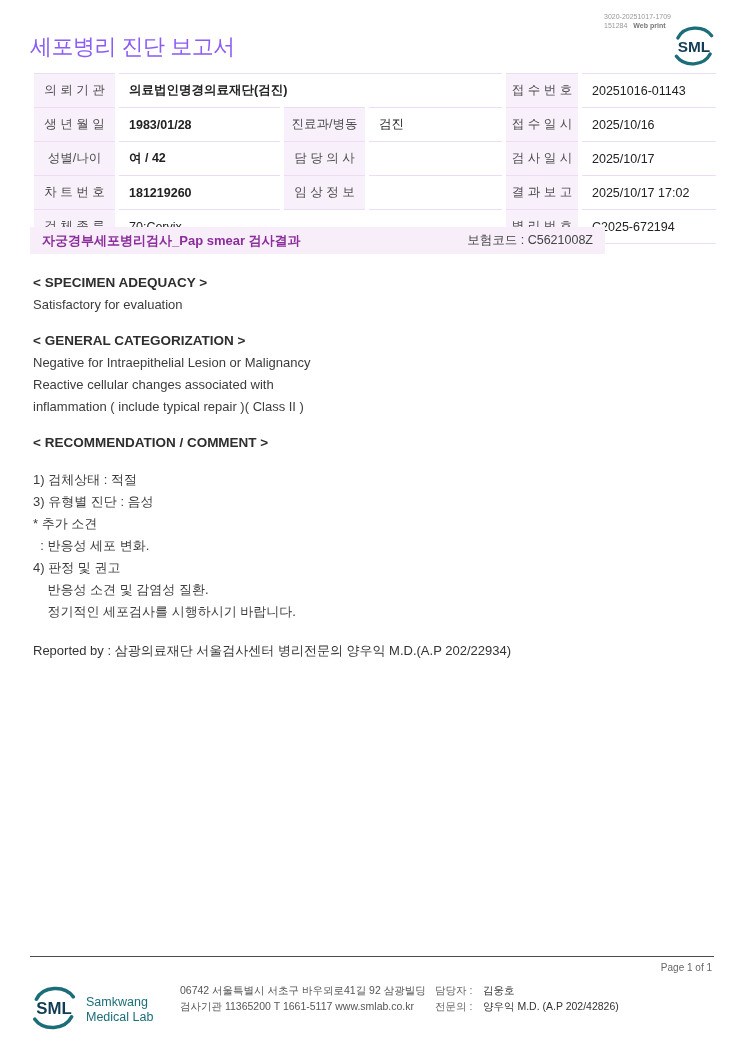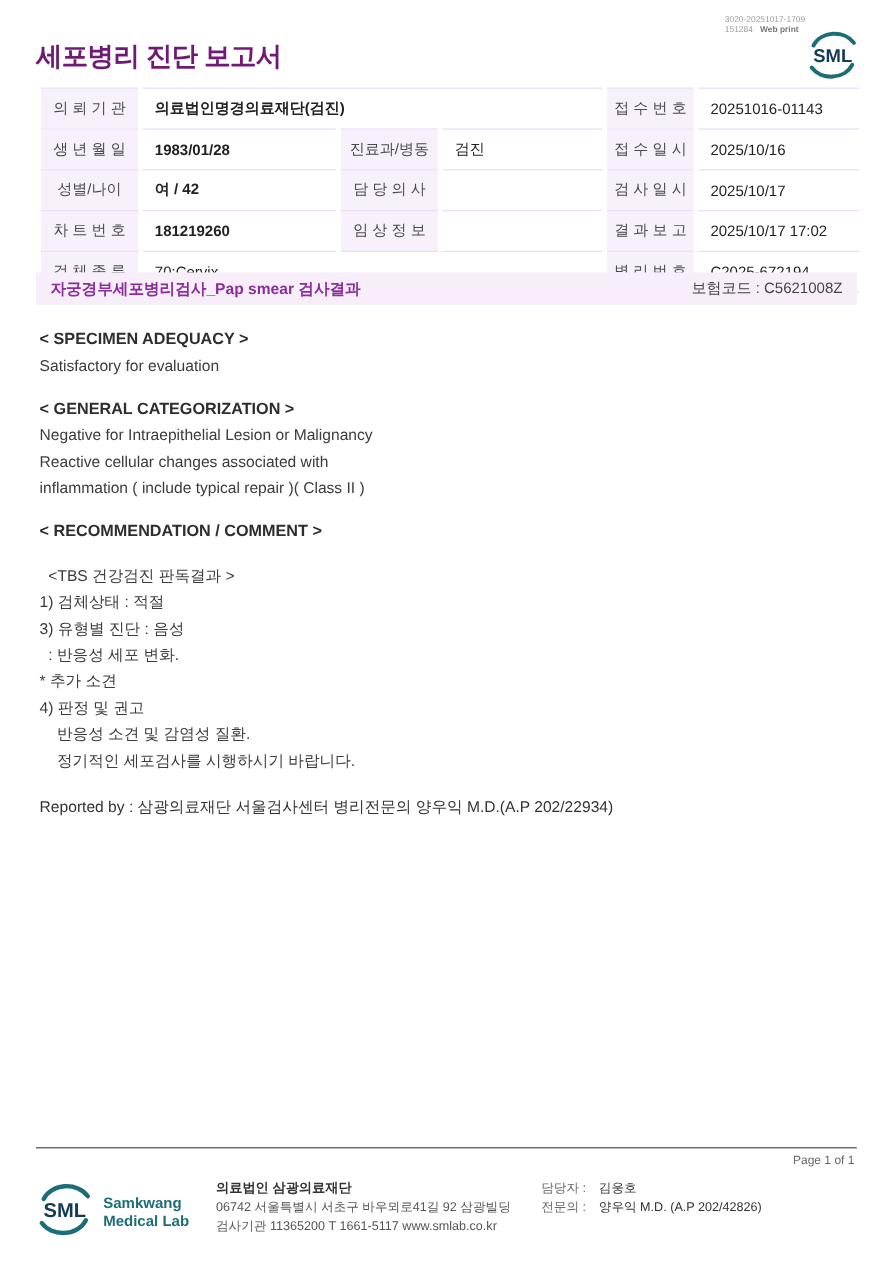--- a/index.html
+++ b/index.html
@@ -11,22 +11,22 @@
   .page {
     position:relative;
     width:744px; height:1052px;
     background:#ffffff;
     overflow:hidden;
   }
 
   
   .report-title {
     position:absolute; left:30px; top:32px;
-    font-size:22px; font-weight:700;
-    color:#701a75; letter-spacing:-0.5px;
+    font-size:22px; font-weight:400;
+    color:#8b5cf6; letter-spacing:-0.5px;
   }
   .print-code {
     position:absolute; left:604px; top:12px;
     font-size:7px; line-height:9px; color:#999;
     white-space:nowrap;
   }
   .print-code .web-print { color:#777; font-weight:700; margin-left:6px; }
   .logo-mark-header {
     position:absolute; left:672px; top:26px;
   }
@@ -46,21 +46,21 @@
   .info-table td.lbl {
     background:#f8f1fb; color:#4a4a4a;
     text-align:center; font-weight:500;
     border-left:4px solid #fff; border-right:4px solid #fff;
   }
   .info-table td.val { color:#222; padding-left:10px; }
   .info-table td.val.strong { font-weight:700; }
 
   
   .banner {
-    position:absolute; left:30px; top:227px; width:684px; height:27px;
+    position:absolute; left:30px; top:227px; width:575px; height:27px;
     background:#f7eefa;
     display:flex; align-items:center; justify-content:space-between;
     padding:0 12px;
   }
   .banner .banner-title { color:#8b2d9b; font-weight:700; font-size:13px; }
   .banner .banner-code  { color:#444; font-size:12.5px; }
 
   
   .result-body {
     position:absolute; left:33px; top:272px; width:660px;
@@ -83,25 +83,25 @@
   }
   .page-label {
     position:absolute; right:32px; top:6px;
     font-size:10px; color:#666;
   }
   .footer-logo {
     position:absolute; left:30px; top:30px;
     display:flex; align-items:center; gap:8px;
   }
   .footer-logo .logo-words {
-    font-size:12.5px; line-height:15px; color:#1b6d78; font-weight:700;
+    font-size:12.5px; line-height:15px; color:#1b6d78; font-weight:400;
   }
   .footer-org { position:absolute; left:180px; top:26px; font-size:10.5px; line-height:16px; color:#555; }
   .footer-org .org-name { font-weight:700; font-size:11px; color:#333; }
-  .footer-contacts { position:absolute; left:435px; top:26px; font-size:10.5px; line-height:16px;margin-left:16px; }
+  .footer-contacts { position:absolute; left:435px; top:26px; font-size:10.5px; line-height:16px; }
   .footer-contacts .c-label { color:#666; display:inline-block; min-width:42px; }
   .footer-contacts .c-value { color:#333; margin-left:6px; }
 
   .sml-svg text {
     font-family:"Liberation Sans","DejaVu Sans",sans-serif;
     font-weight:800;
   }
 </style>
 </head>
 <body>
@@ -183,25 +183,24 @@
     <div class="sec-line">Satisfactory for evaluation</div>
 
     <div class="sec-heading">&lt; GENERAL CATEGORIZATION &gt;</div>
     <div class="sec-line">Negative for Intraepithelial Lesion or Malignancy</div>
 
     <div class="sec-line">Reactive cellular changes associated with</div>
     <div class="sec-line">inflammation ( include typical repair )( Class II )</div>
 
     <div class="sec-heading">&lt; RECOMMENDATION / COMMENT &gt;</div>
     <div class="rec-block">
-      <div class="sec-line">  &lt;TBS 건강검진 판독결과 &gt;</div>
       <div class="sec-line">1) 검체상태 : 적절</div>
       <div class="sec-line">3) 유형별 진단 : 음성</div>
+      <div class="sec-line">* 추가 소견</div>
       <div class="sec-line">  : 반응성 세포 변화.</div>
-      <div class="sec-line">* 추가 소견</div>
       <div class="sec-line">4) 판정 및 권고</div>
       <div class="sec-line">    반응성 소견 및 감염성 질환.</div>
       <div class="sec-line">    정기적인 세포검사를 시행하시기 바랍니다.</div>
     </div>
 
     <div class="reported-by">Reported by : 삼광의료재단 서울검사센터 병리전문의 양우익 M.D.(A.P 202/22934)</div>
   </div>
 
   <div class="footer">
     <div class="footer-divider"></div>
@@ -215,21 +214,20 @@
           <text x="30" y="35" text-anchor="middle" font-size="21" fill="#123c55">SML</text>
         </svg>
       </span>
       <span class="logo-words">
         <div>Samkwang</div>
         <div>Medical Lab</div>
       </span>
     </div>
 
     <div class="footer-org">
-      <div class="org-name">의료법인 삼광의료재단</div>
       <div>06742 서울특별시 서초구 바우뫼로41길 92 삼광빌딩</div>
       <div>검사기관 11365200  T 1661-5117  www.smlab.co.kr</div>
     </div>
 
     <div class="footer-contacts">
       <div>
         <span class="c-label">담당자 :</span><span class="c-value">김웅호</span>
       </div>
       <div>
         <span class="c-label">전문의 :</span><span class="c-value">양우익 M.D. (A.P 202/42826)</span>

